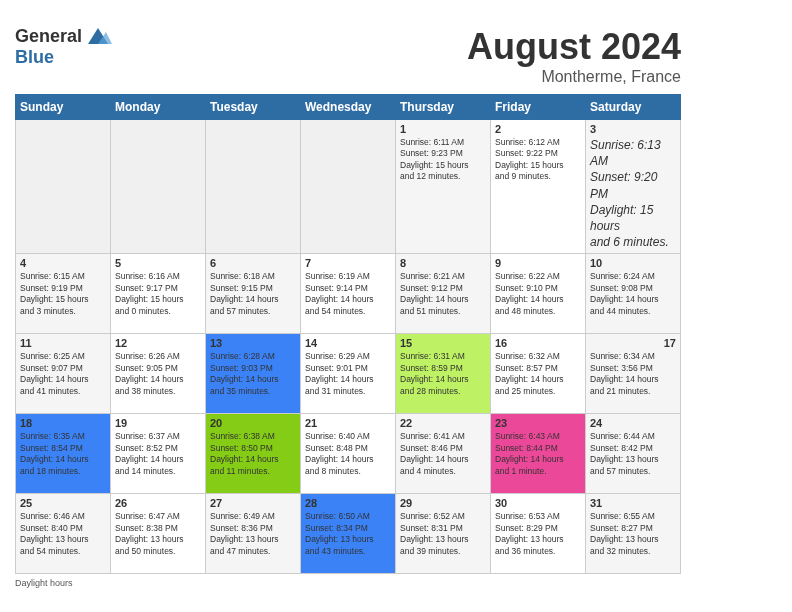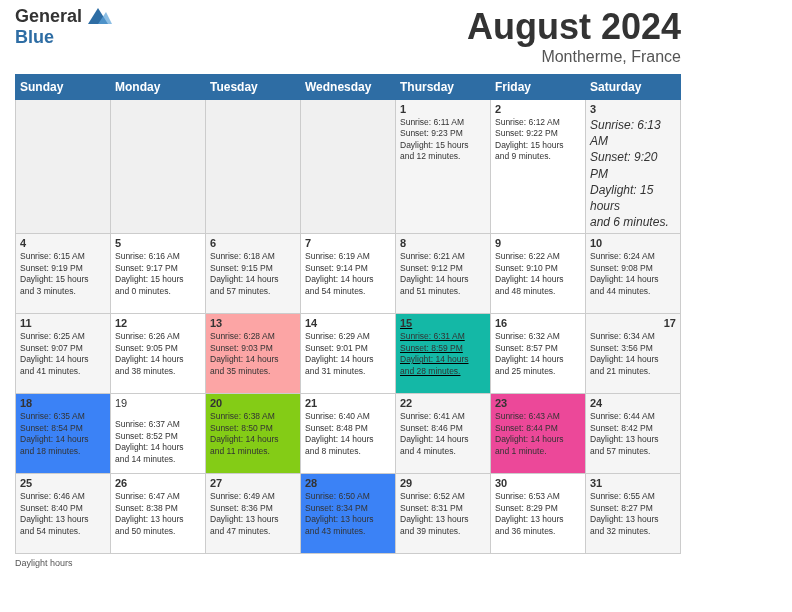--- a/index.html
+++ b/index.html
@@ -1,18 +1,18 @@
 <!DOCTYPE html>
 <html><head>
   <meta charset="utf-8">
   <style>
     * { box-sizing: border-box; margin: 0; padding: 0; }
     body { font-family: Arial, sans-serif; background: #fff; width: 792px; height: 612px; overflow: hidden; }
     
-    .page { width: 696px; height: 612px; padding: 6px 15px; }
+    .page { width: 696px; height: 612px; padding: 26px 15px; }
     
     .header { display: flex; justify-content: space-between; align-items: flex-start; margin-bottom: 8px; }
     
     .logo { display: flex; align-items: center; }
     .logo-general { color: #333; }
     .logo-blue { color: #2e6da4; }
     
     .title-block { text-align: right; }
     .month-year { font-size: 36px; font-weight: bold; color: #333; }
     .location { font-size: 16px; color: #555; }
@@ -166,35 +166,35 @@
 Daylight: 14 hours
 and 41 minutes.</div>
           </td>
           <td style="background-color: rgb(255, 255, 255); vertical-align: top; padding: 3px 4px; border: 1px solid rgb(204, 204, 204); height: 80px; width: 14.2857%;">
             <span class="day-number" style="font-size: 11px; font-weight: bold; display: block; margin-bottom: 2px;">12</span>
             <div class="day-info" style="font-size: 8.5px; line-height: 1.35; color: rgb(51, 51, 51); white-space: pre-line;">Sunrise: 6:26 AM
 Sunset: 9:05 PM
 Daylight: 14 hours
 and 38 minutes.</div>
           </td>
-          <td style="background-color: #fca5a5; vertical-align: top; padding: 3px 4px; border: 1px solid rgb(204, 204, 204); height: 80px; width: 14.2857%;">
+          <td style="background-color: #3b82f6; vertical-align: top; padding: 3px 4px; border: 1px solid rgb(204, 204, 204); height: 80px; width: 14.2857%;">
             <span class="day-number" style="font-size: 11px; font-weight: bold; display: block; margin-bottom: 2px;">13</span>
             <div class="day-info" style="font-size: 8.5px; line-height: 1.35; color: rgb(51, 51, 51); white-space: pre-line;">Sunrise: 6:28 AM
 Sunset: 9:03 PM
 Daylight: 14 hours
 and 35 minutes.</div>
           </td>
           <td style="background-color: rgb(255, 255, 255); vertical-align: top; padding: 3px 4px; border: 1px solid rgb(204, 204, 204); height: 80px; width: 14.2857%;">
             <span class="day-number" style="font-size: 11px; font-weight: bold; display: block; margin-bottom: 2px;">14</span>
             <div class="day-info" style="font-size: 8.5px; line-height: 1.35; color: rgb(51, 51, 51); white-space: pre-line;">Sunrise: 6:29 AM
 Sunset: 9:01 PM
 Daylight: 14 hours
 and 31 minutes.</div>
           </td>
-          <td style="background-color: #14b8a6; vertical-align: top; padding: 3px 4px; border: 1px solid rgb(204, 204, 204); height: 80px; width: 14.2857%; text-decoration: underline;">
+          <td style="background-color: #bef264; vertical-align: top; padding: 3px 4px; border: 1px solid rgb(204, 204, 204); height: 80px; width: 14.2857%;">
             <span class="day-number" style="font-size: 11px; font-weight: bold; display: block; margin-bottom: 2px;">15</span>
             <div class="day-info" style="font-size: 8.5px; line-height: 1.35; color: rgb(51, 51, 51); white-space: pre-line;">Sunrise: 6:31 AM
 Sunset: 8:59 PM
 Daylight: 14 hours
 and 28 minutes.</div>
           </td>
           <td style="background-color: rgb(255, 255, 255); vertical-align: top; padding: 3px 4px; border: 1px solid rgb(204, 204, 204); height: 80px; width: 14.2857%;">
             <span class="day-number" style="font-size: 11px; font-weight: bold; display: block; margin-bottom: 2px;">16</span>
             <div class="day-info" style="font-size: 8.5px; line-height: 1.35; color: rgb(51, 51, 51); white-space: pre-line;">Sunrise: 6:32 AM
 Sunset: 8:57 PM
@@ -211,21 +211,21 @@
         </tr>
         <tr>
           <td style="background-color: #3b82f6; vertical-align: top; padding: 3px 4px; border: 1px solid rgb(204, 204, 204); height: 80px; width: 14.2857%;">
             <span class="day-number" style="font-size: 11px; font-weight: bold; display: block; margin-bottom: 2px;">18</span>
             <div class="day-info" style="font-size: 8.5px; line-height: 1.35; color: rgb(51, 51, 51); white-space: pre-line;">Sunrise: 6:35 AM
 Sunset: 8:54 PM
 Daylight: 14 hours
 and 18 minutes.</div>
           </td>
           <td style="background-color: rgb(255, 255, 255); vertical-align: top; padding: 3px 4px; border: 1px solid rgb(204, 204, 204); height: 80px; width: 14.2857%;">
-            <span class="day-number" style="font-size: 11px; font-weight: normal; display: block; margin-bottom: 10px;">19</span>
+            <span class="day-number" style="font-size: 11px; font-weight: bold; display: block; margin-bottom: 2px;">19</span>
             <div class="day-info" style="font-size: 8.5px; line-height: 1.35; color: rgb(51, 51, 51); white-space: pre-line;">Sunrise: 6:37 AM
 Sunset: 8:52 PM
 Daylight: 14 hours
 and 14 minutes.</div>
           </td>
           <td style="background-color: #84cc16; vertical-align: top; padding: 3px 4px; border: 1px solid rgb(204, 204, 204); height: 80px; width: 14.2857%;">
             <span class="day-number" style="font-size: 11px; font-weight: bold; display: block; margin-bottom: 2px;">20</span>
             <div class="day-info" style="font-size: 8.5px; line-height: 1.35; color: rgb(51, 51, 51); white-space: pre-line;">Sunrise: 6:38 AM
 Sunset: 8:50 PM
 Daylight: 14 hours

